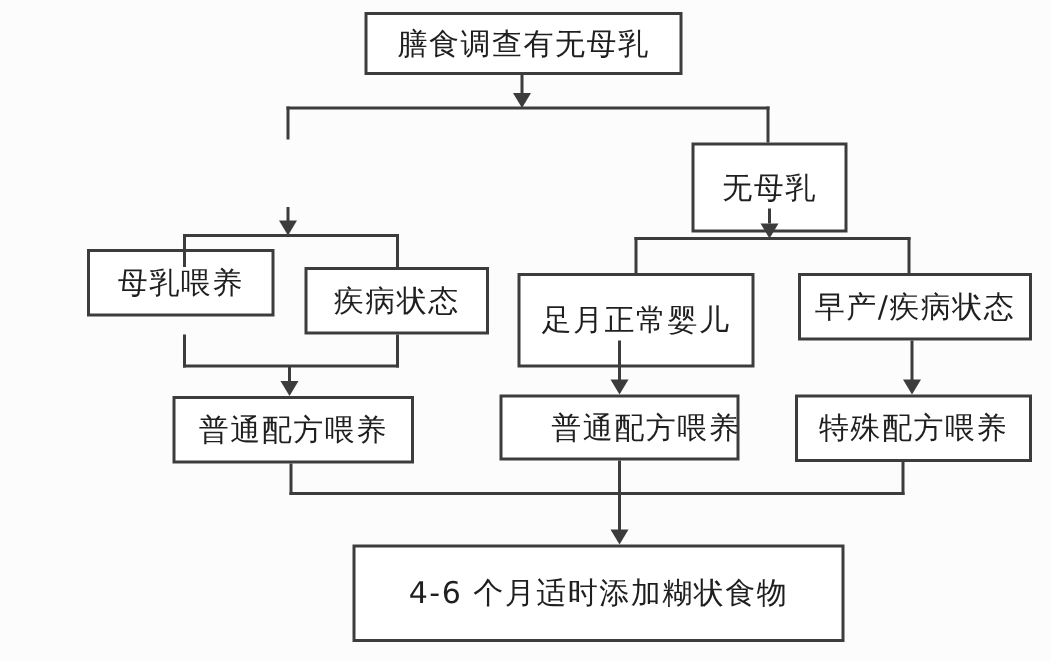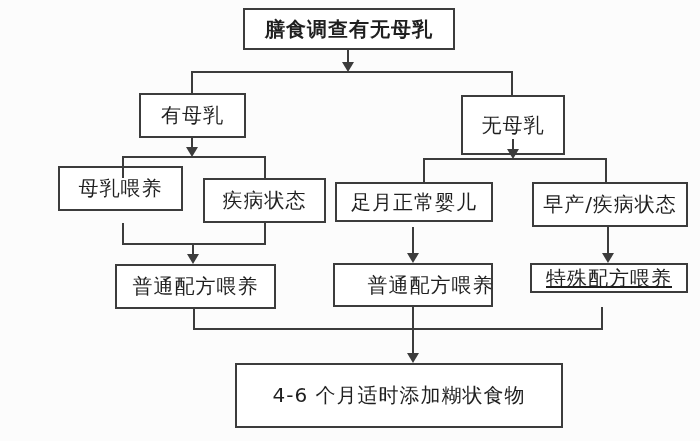--- a/index.html
+++ b/index.html
@@ -48,39 +48,38 @@
     border-left: 6px solid transparent;
     border-right: 6px solid transparent;
     border-top: 10px solid #3c3c3c;
   }
 </style>
 </head>
 <body>
 
 <div id="canvas">
 
-  <div class="box" style="left:243px; top:8px; width:212px; height:42px;font-weight:bold;">膳食调查有无母乳</div>
+  <div class="box" style="left:243px; top:8px; width:212px; height:42px;">膳食调查有无母乳</div>
 
-  <div class="box" style="left:139px; top:93px; width:107px; height:45px;">有母乳</div>
 
   <div class="box" style="left:461px; top:95px; width:104px; height:60px;">无母乳</div>
 
   <div class="box" style="left:58px; top:166px; width:125px; height:45px;">母乳喂养</div>
 
   <div class="box" style="left:203px; top:178px; width:123px; height:45px;">疾病状态</div>
 
-  <div class="box" style="left:335px; top:182px; width:158px; height:40px;">足月正常婴儿</div>
+  <div class="box" style="left:345px; top:182px; width:158px; height:63px;">足月正常婴儿</div>
 
   <div class="box" style="left:532px; top:182px; width:156px; height:45px;">早产/疾病状态</div>
 
   <div class="box" style="left:115px; top:264px; width:161px; height:45px;">普通配方喂养</div>
 
   <div class="box" style="left:333px; top:263px; width:160px; height:44px;padding-left:35px;">普通配方喂养</div>
 
-  <div class="box" style="left:530px; top:263px; width:158px; height:30px;text-decoration:underline;">特殊配方喂养</div>
+  <div class="box" style="left:530px; top:263px; width:158px; height:45px;">特殊配方喂养</div>
 
   <div class="box multiline" style="left:235px; top:363px; width:328px; height:65px;">
     <span>4-6 个月适时添加糊状食物</span>
   </div>
 
   <div class="vl" style="left:347px; top:50px; height:13px;"></div>
   <div class="arrow-down" style="left:342px; top:62px;"></div>
   <div class="hl" style="left:191px; top:71px; width:322px;"></div>
   <div class="vl" style="left:191px; top:71px; height:22px;"></div>
   <div class="vl" style="left:511px; top:71px; height:24px;"></div>

